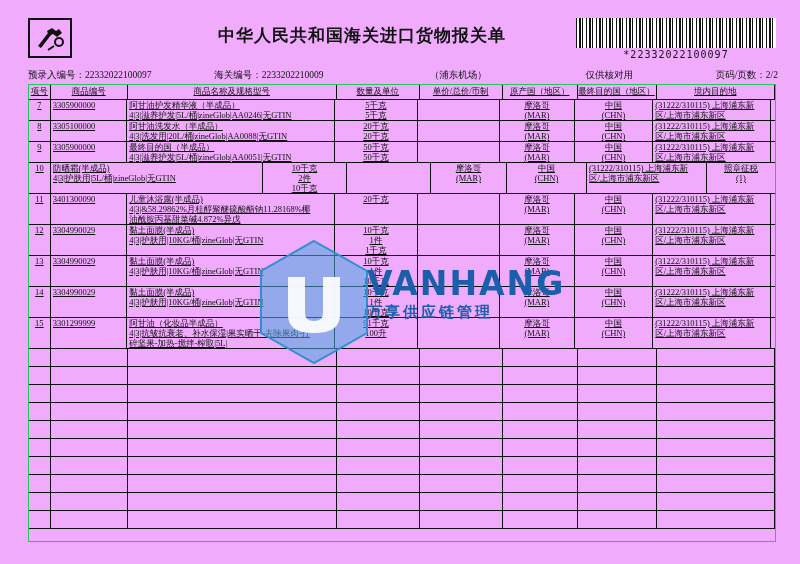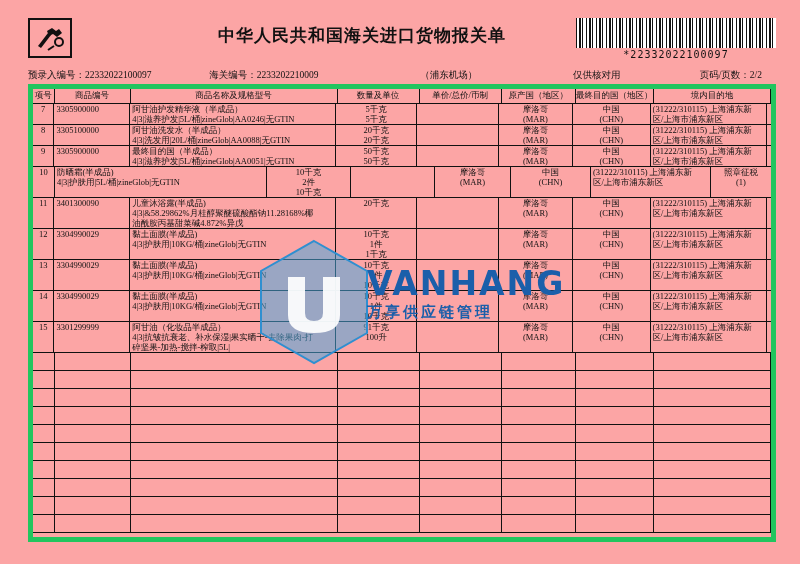--- a/index.html
+++ b/index.html
@@ -6,21 +6,21 @@
   body{
     width:800px;height:564px;
     background:#ffffff;
     font-family:"Liberation Serif", serif;
     color:#111;
     overflow:hidden;
     position:relative;
   }
   .page{
     position:absolute;inset:0;
-    background:#fca5a5;
+    background:#f0abfc;
   }
   
   .header{
     position:absolute;left:28px;top:18px;right:24px;height:48px;
   }
   .logo{
     position:absolute;left:0;top:0;width:44px;height:40px;
     border:2px solid #111;box-sizing:border-box;
     display:flex;align-items:center;justify-content:center;
     font-size:20px;line-height:1;
@@ -35,36 +35,37 @@
     position:absolute;right:0;top:0;width:200px;height:30px;
     background:repeating-linear-gradient(90deg,#111 0 1px,#fff 1px 3px,#111 3px 5px,#fff 5px 6px,#111 6px 7px,#fff 7px 10px);
   }
   .barcode-text{
     position:absolute;right:0;top:31px;width:200px;
     text-align:center;font-size:10px;letter-spacing:1px;
     font-family:"DejaVu Sans Mono", monospace;
   }
   
   .meta{
-    position:absolute;left:28px;right:36px;top:66px;height:18px;
+    position:absolute;left:28px;right:20px;top:66px;height:18px;
     font-size:9.5px;
     display:flex;align-items:center;
   }
   .meta .cell{white-space:nowrap;}
   .m1{width:200px;}
   .m2{width:180px;}
   .m3{width:120px;margin-left:48px;}
   .m4{width:140px;margin-left:44px;}
   .m5{flex:1;text-align:right;padding-right:2px;}
   
   .tbl{
     position:absolute;left:28px;right:24px;top:84px;bottom:22px;
-    border:5px solid #22c55e;
+    border:1px solid #22c55e;
     box-sizing:border-box;
     font-size:8.5px;
+    text-decoration:underline;
   }
   .thead{
     display:flex;height:14px;border-bottom:1px solid #111;
     align-items:center;font-size:8.5px;
   }
   .thead .th{
     height:100%;display:flex;align-items:center;justify-content:center;
     border-right:1px solid #111;box-sizing:border-box;text-align:center;
     white-space:nowrap;overflow:hidden;
   }

